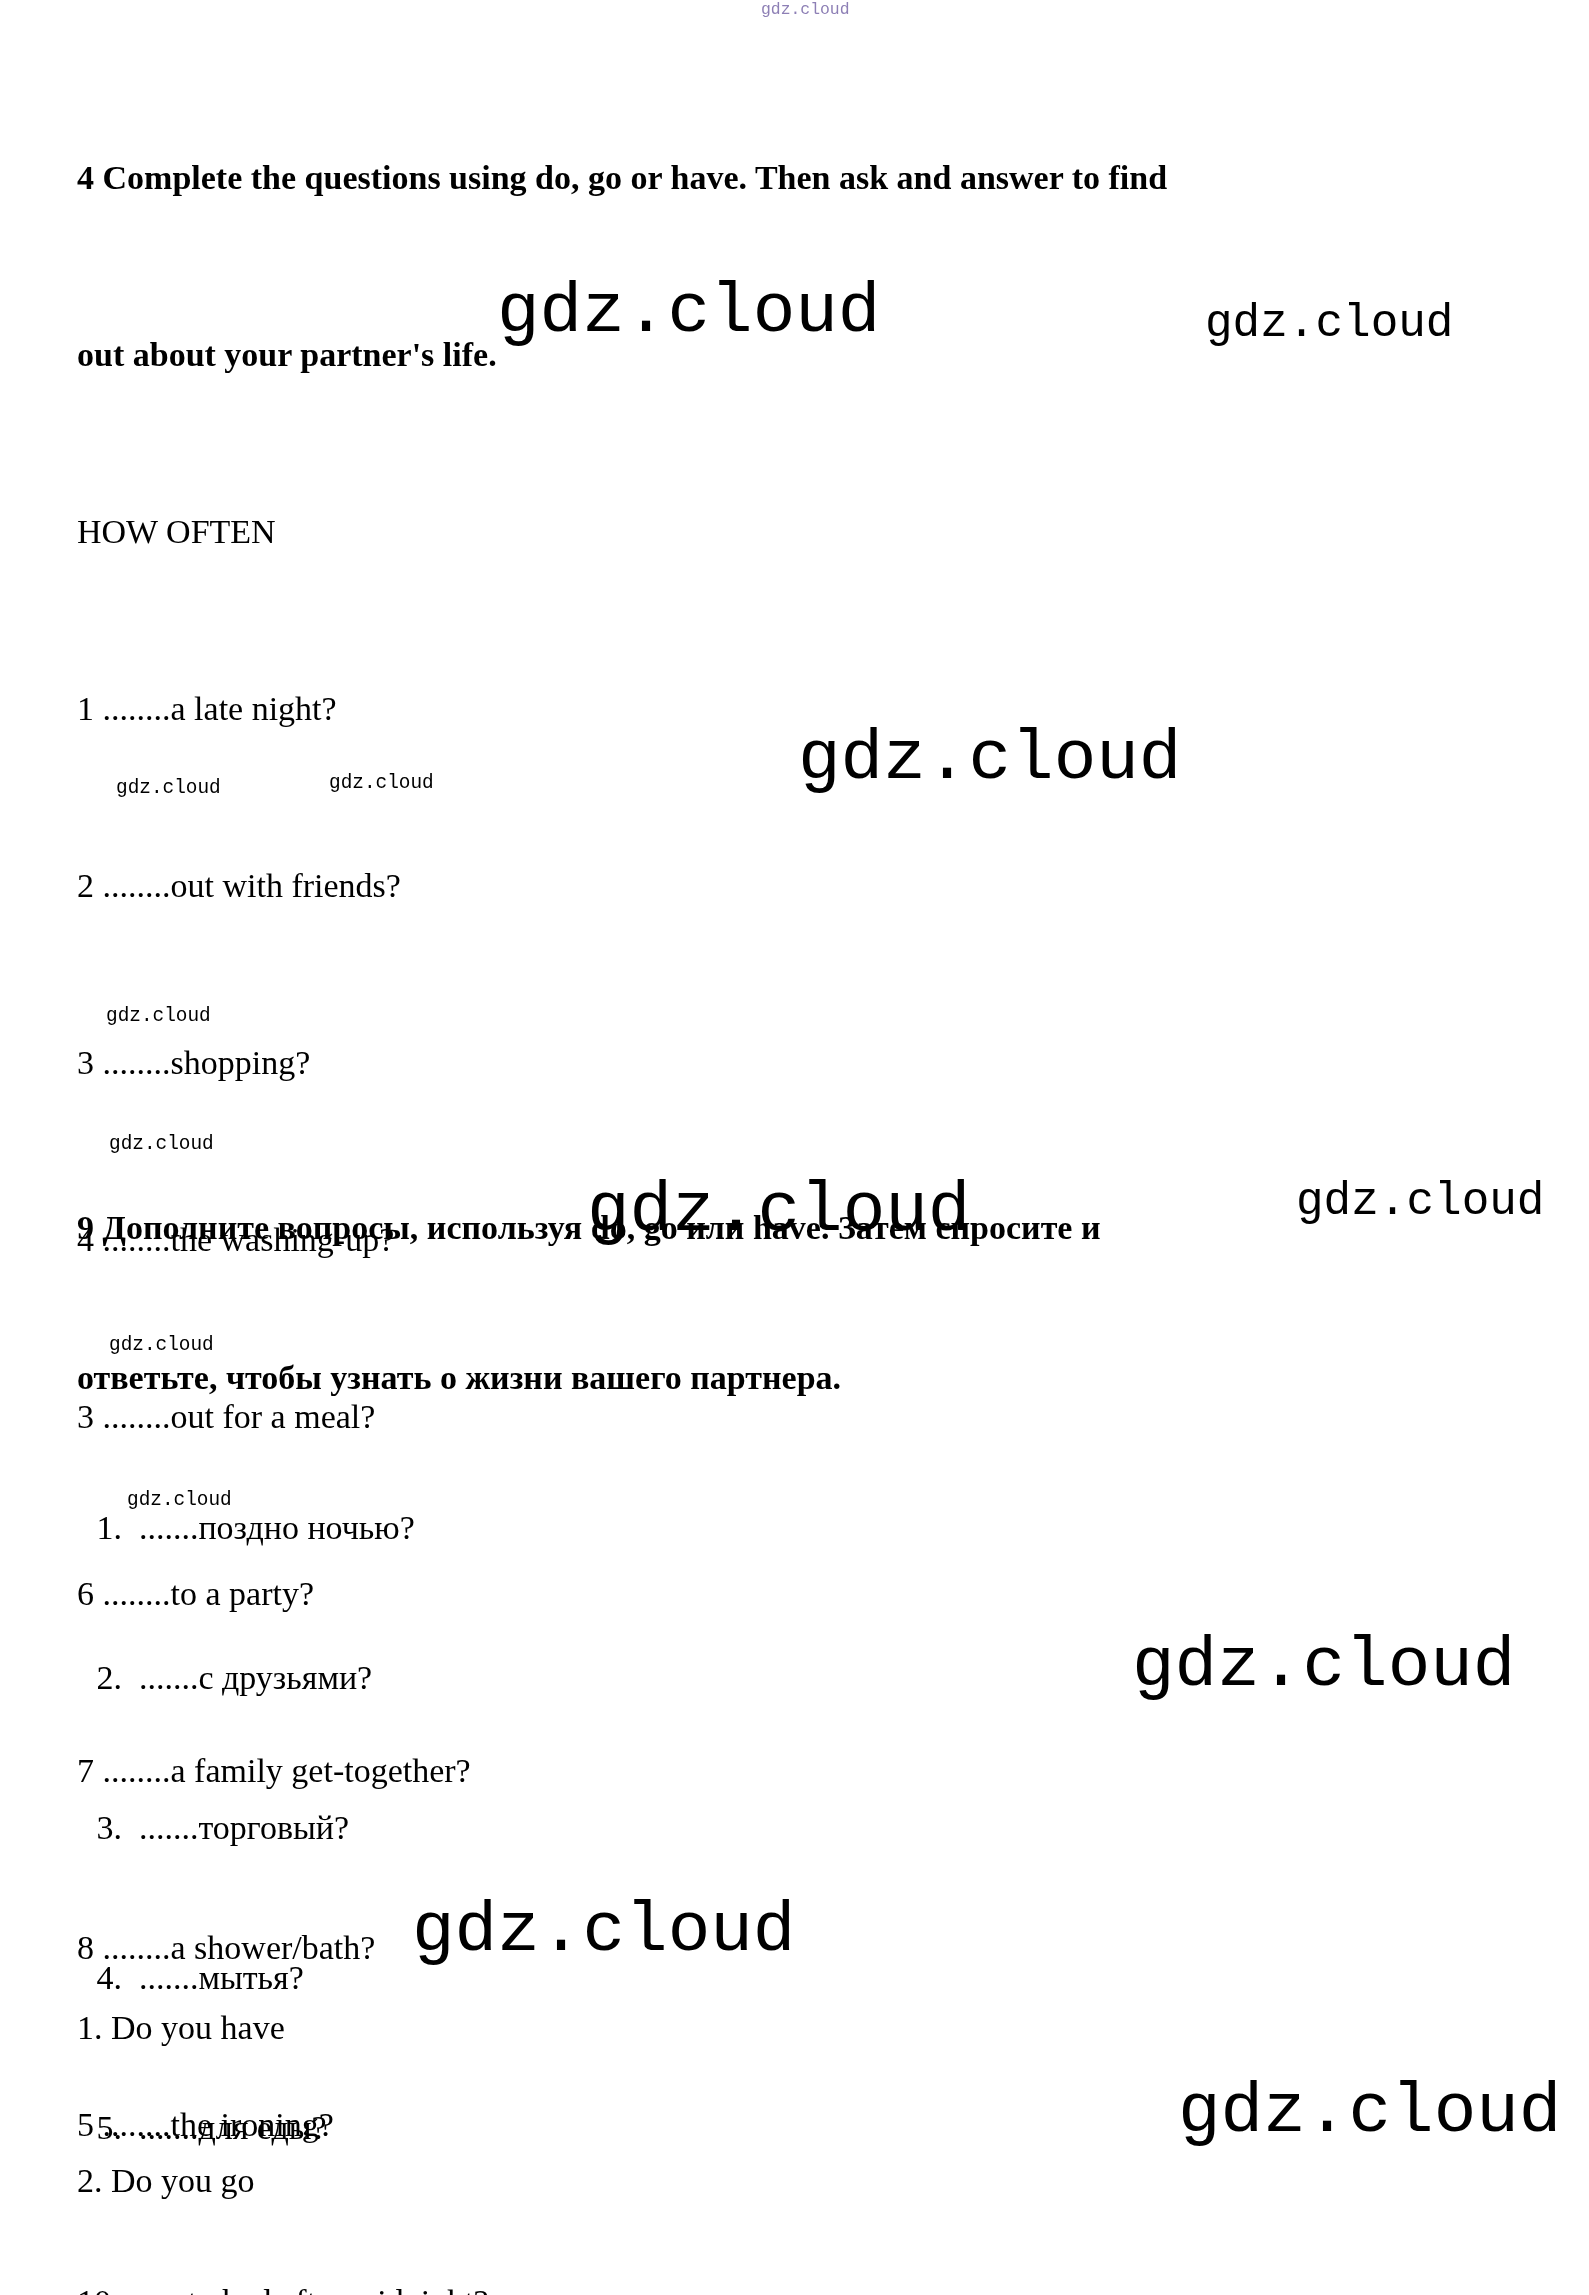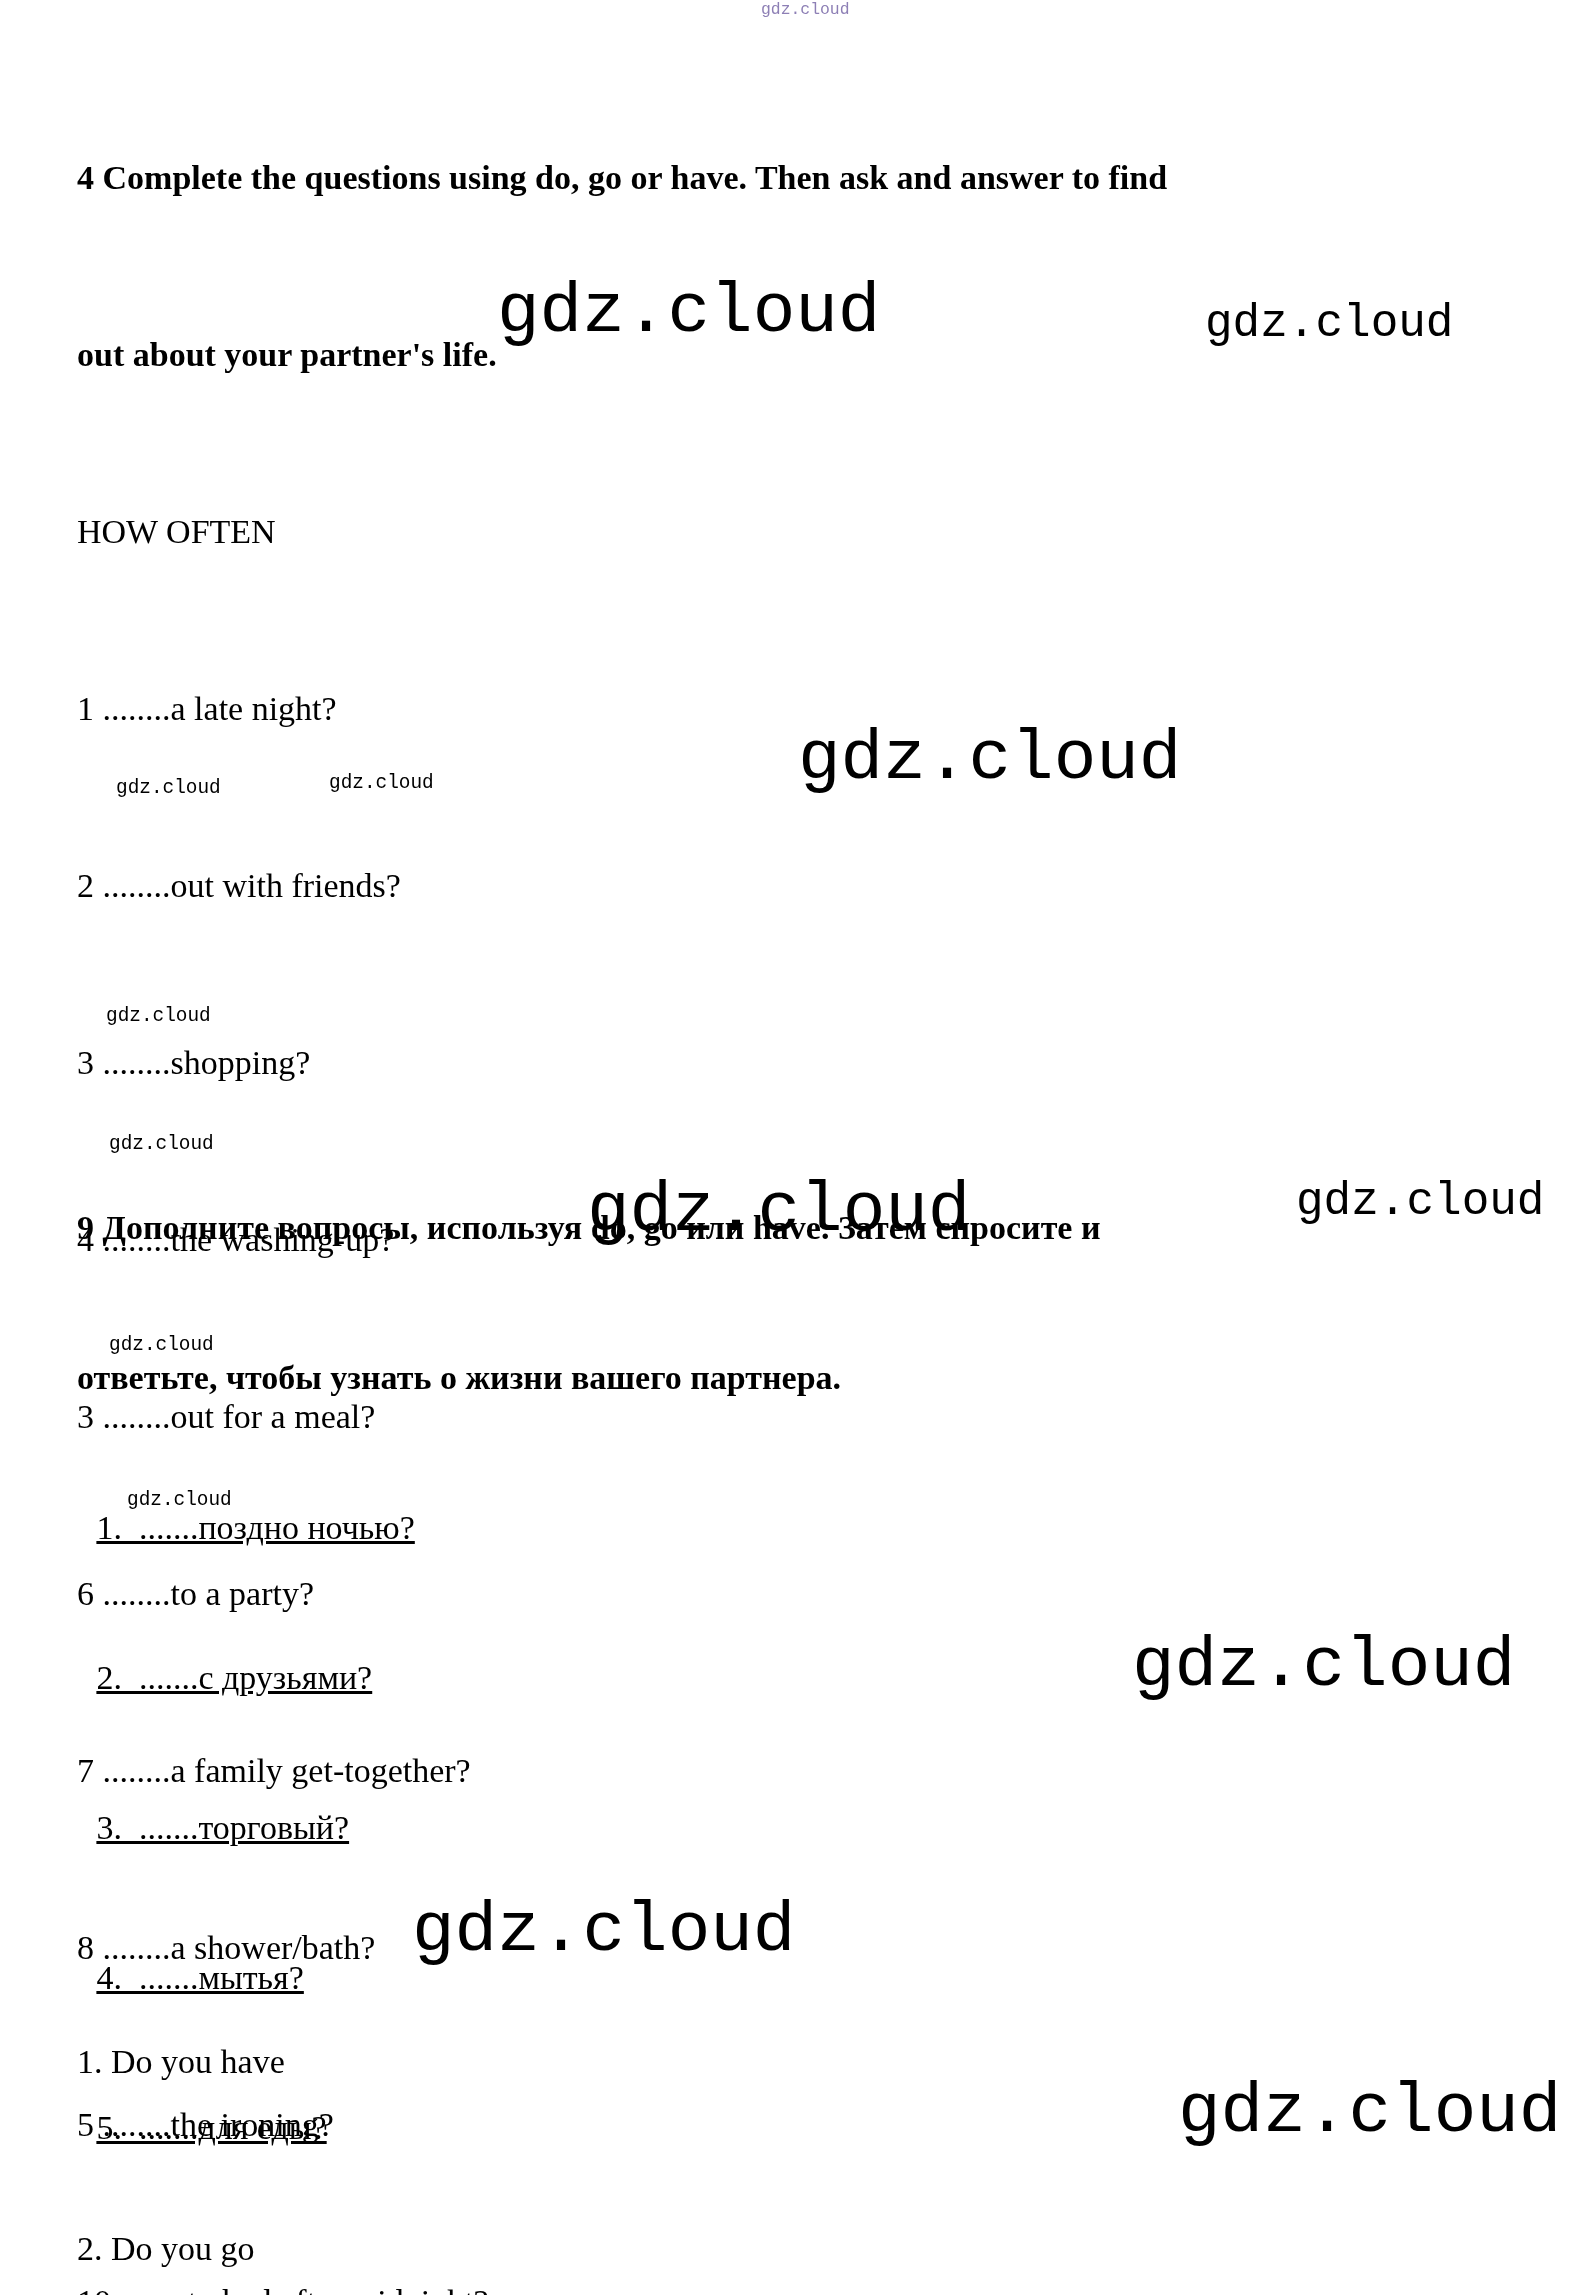--- a/index.html
+++ b/index.html
@@ -14,22 +14,22 @@
   }
 
   
   .section { position:absolute; white-space:pre-wrap; }
 
   #english { left:77px; top:30px; width:1459px; font-size:34px; line-height:59px; }
   #russian { left:77px; top:1103px; width:1459px; font-size:34px; line-height:50px; }
   #answers { left:77px; top:1931px; width:893px; font-size:34px; }
 
   .bold { font-weight:bold; }
-  .ru-item { padding-left:19.4px;text-decoration:underline; }
-  .answer { line-height:42px; margin-bottom:35px;margin-top:34px; }
+  .ru-item { padding-left:19.4px; }
+  .answer { line-height:42px; margin-bottom:35px; }
 
   
   .wm {
     position:absolute;
     font-family:Liberation Mono, monospace;
     line-height:1;
     white-space:nowrap;
     color:#000000;
   }
   .wm0  { left:761px; top:1.5px;    font-size:16.4px; color:#8d7fb5; }

